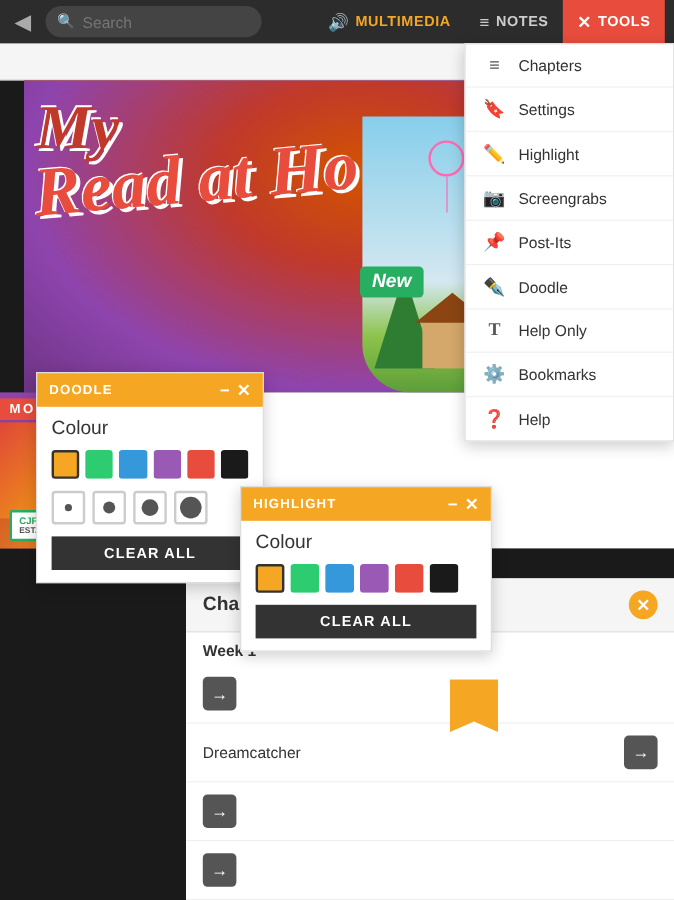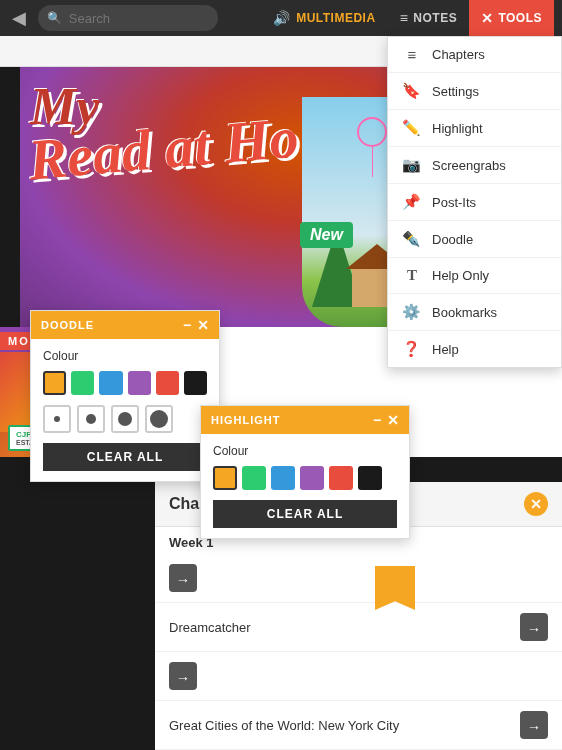--- a/index.html
+++ b/index.html
@@ -319,21 +319,21 @@
     .panel-min-btn, .panel-close-btn {
       color: white;
       font-size: 14px;
       cursor: pointer;
       font-weight: bold;
     }
     .panel-body {
       padding: 10px 12px;
     }
     .panel-section-label {
-      font-size: 12px;
+      font-size: 16px;
       color: #333;
       margin-bottom: 8px;
     }
     .color-row {
       display: flex;
       gap: 5px;
       margin-bottom: 10px;
     }
     .color-swatch {
       width: 24px;
@@ -592,16 +592,15 @@
     <div class="chapter-arrow">→</div>
   </div>
   <div class="chapter-item">
     <span class="chapter-item-text">Dreamcatcher</span>
     <div class="chapter-arrow">→</div>
   </div>
   <div class="chapter-item">
     <div class="chapter-arrow">→</div>
   </div>
   <div class="chapter-item">
-    <span class="chapter-item-text">Great Cities of the World: New York City</span>
     <div class="chapter-arrow">→</div>
   </div>
 </div>
 
 </body></html>

